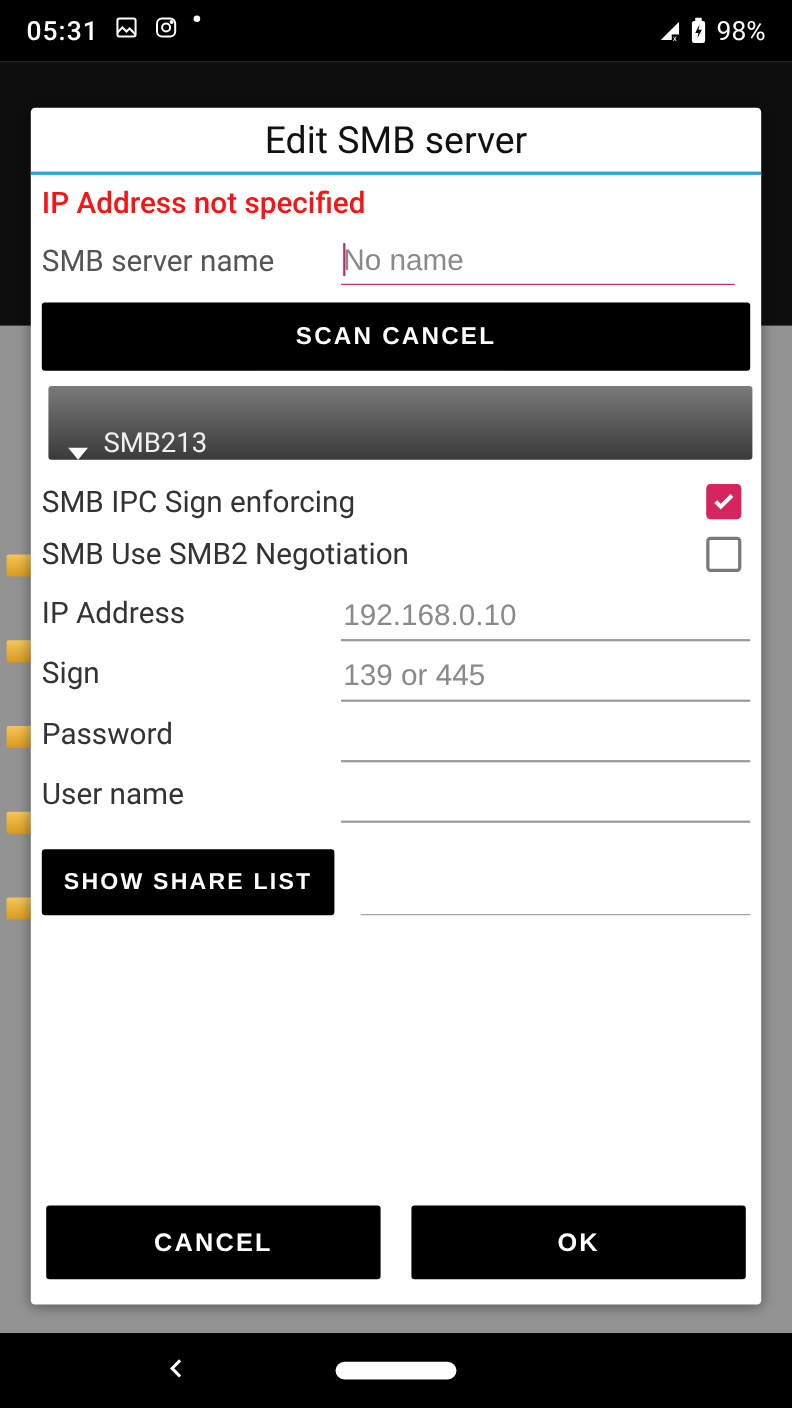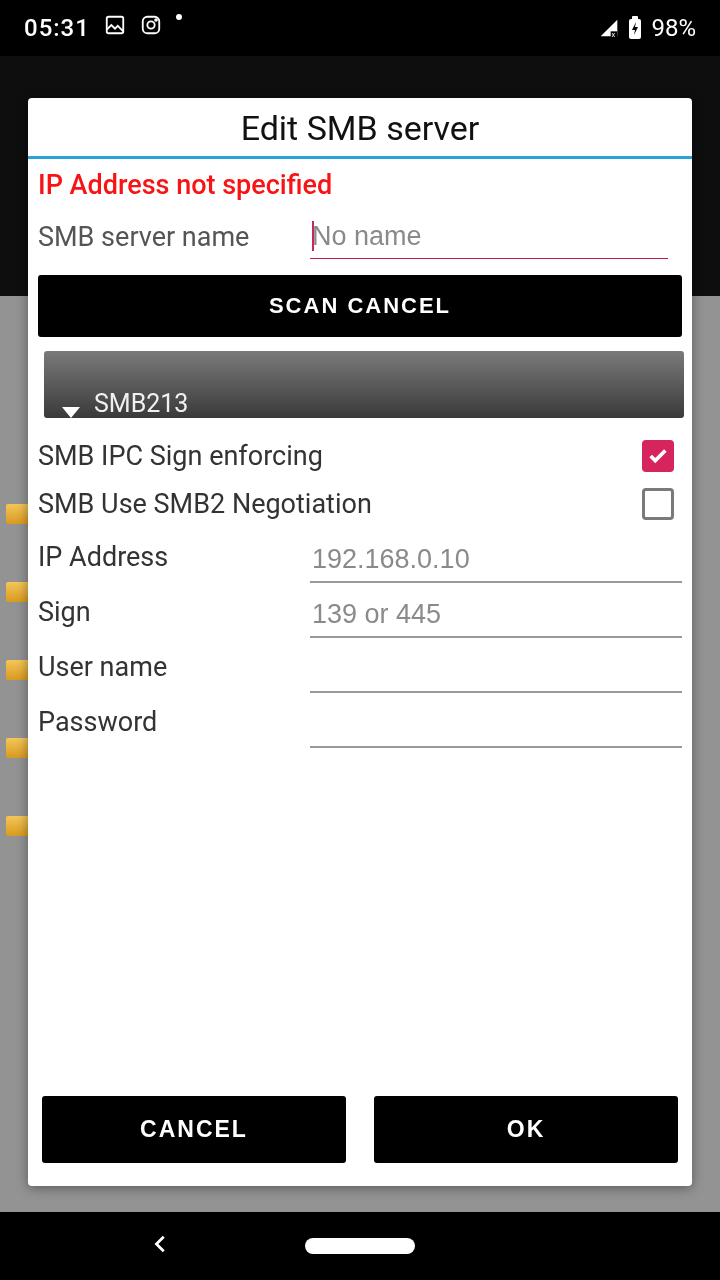--- a/index.html
+++ b/index.html
@@ -154,29 +154,33 @@
       <div class="form-label">IP Address</div>
       <input class="text-input" placeholder="192.168.0.10" style="">
     </div>
 
     <div class="form-row">
       <div class="form-label">Sign</div>
       <input class="text-input" placeholder="139 or 445" style="">
     </div>
 
     <div class="form-row">
+      <div class="form-label">Password</div>
+      <input class="text-input" type="password" style="">
+    </div>
+
+    <div class="form-row">
       <div class="form-label">User name</div>
       <input class="text-input" style="">
     </div>
 
-    <div class="form-row">
-      <div class="form-label">Password</div>
-      <input class="text-input" type="password" style="">
+    <div class="share-row">
+      <button class="share-btn">SHOW SHARE LIST</button>
+      <input class="share-input" style="">
     </div>
-
   </div>
 
   <div class="actions">
     <button class="action-btn">CANCEL</button>
     <button class="action-btn">OK</button>
   </div>
 </div>
 
 <div class="nav-bar">
   <span class="nav-back">

